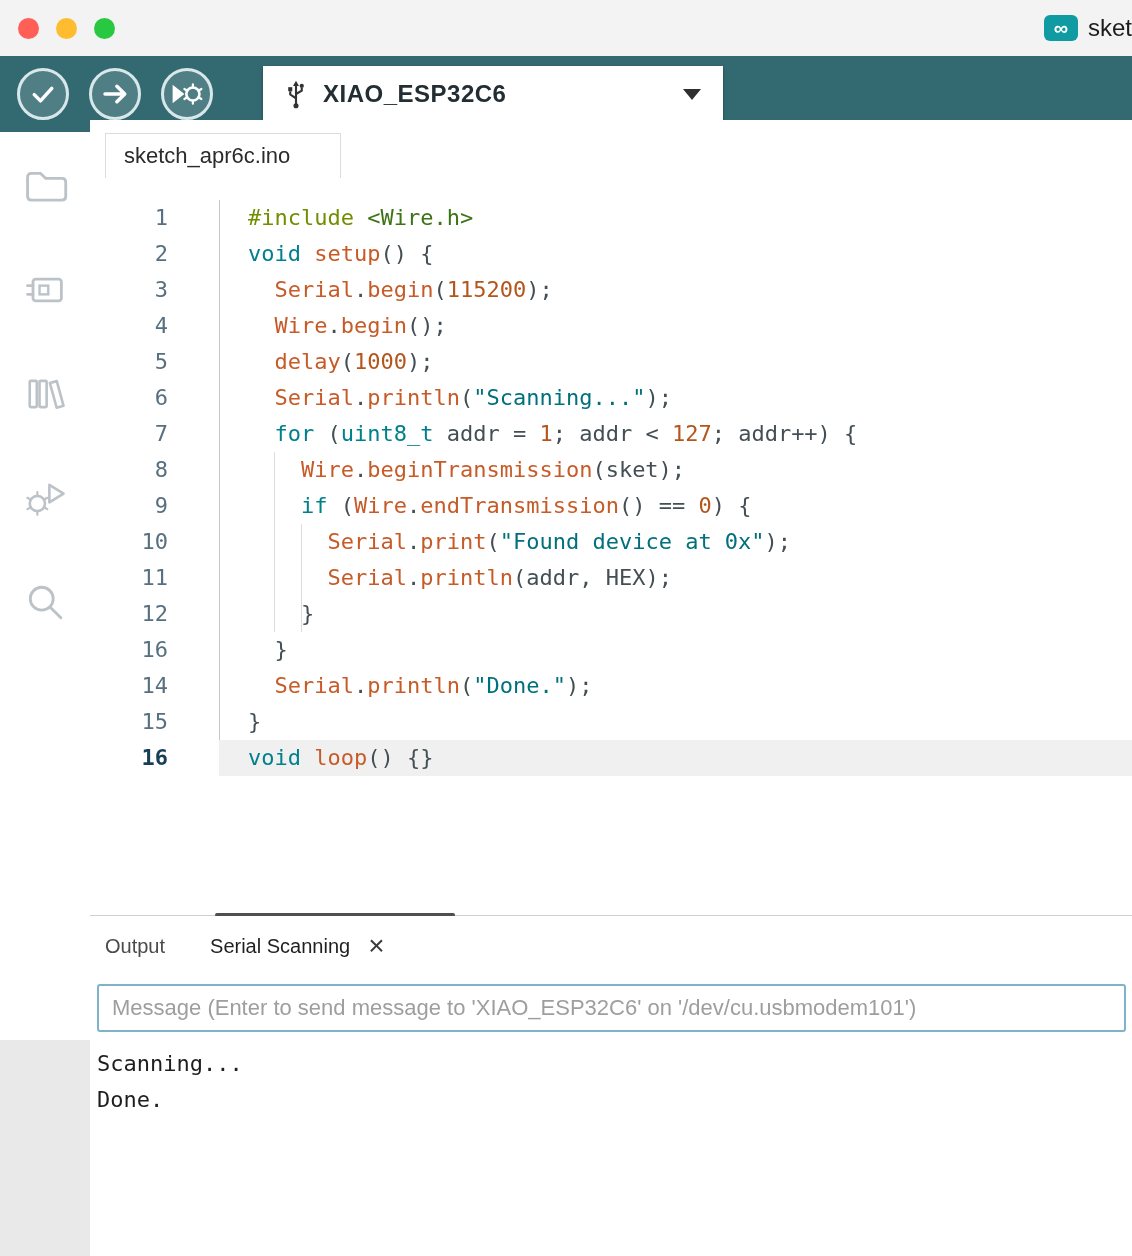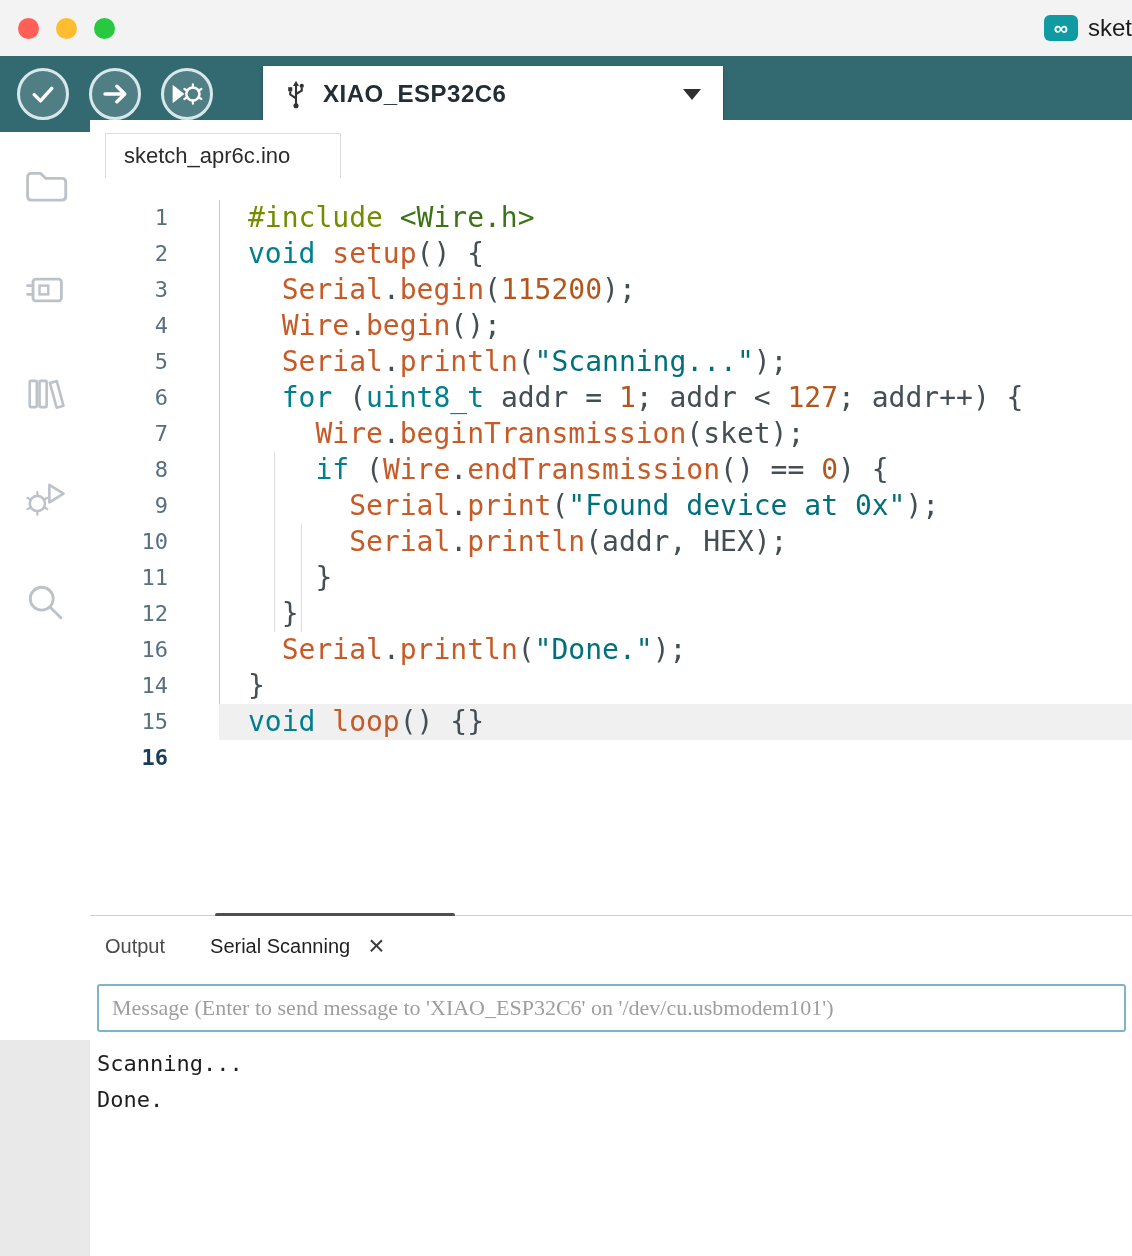--- a/index.html
+++ b/index.html
@@ -32,21 +32,21 @@
 
   
   .tabstrip{position:absolute;left:90px;top:120px;right:0;height:58px;background:#fff}
   .tab{position:absolute;left:15px;top:13px;width:236px;height:45px;background:#fff;border:1px solid #dcdcdc;border-bottom:none;display:flex;align-items:center;padding-left:18px;font-size:22px;color:#2b2b2b;cursor:pointer}
 
   
   .editor{position:absolute;left:90px;top:190px;right:0;height:725px;background:#fff;display:flex;font-family:"DejaVu Sans Mono",monospace}
   .gutter{width:129px;padding-top:10px;flex:none}
   .ln{height:36px;line-height:36px;text-align:right;padding-right:51px;font-size:22px;color:var(--gutter-num)}
   .ln.active{color:var(--gutter-num-active);font-weight:bold}
-  .code{flex:1;padding-top:10px;position:relative;font-size:28px}
+  .code{flex:1;padding-top:10px;position:relative;font-size:22px}
   .crow{height:36px;line-height:36px;white-space:pre;padding-left:29px;position:relative;z-index:1}
   .crow.active{background:var(--line-highlight)}
   .t-pp{color:var(--code-pp)}
   .t-inc{color:var(--code-inc)}
   .t-kw{color:var(--code-kw)}
   .t-fn{color:var(--code-fn)}
   .t-num{color:var(--code-num)}
   .t-str{color:var(--code-str)}
   .t-pl{color:var(--code-pl)}
   .vguide{position:absolute;width:1px;background:#dcdcdc;z-index:0}
@@ -55,21 +55,21 @@
   .vg-4{left:82px;top:334px;height:108px}
 
   
   .panel-divider{position:absolute;left:90px;right:0;top:915px;height:1px;background:var(--divider)}
   .hthumb{position:absolute;left:215px;top:913px;width:240px;height:4px;border-radius:2px;background:var(--scroll-thumb);cursor:pointer}
   .panel{position:absolute;left:90px;right:0;top:916px;bottom:0;background:#fff}
   .panel-tabs{display:flex;align-items:center;height:60px;padding-left:15px}
   .ptab{font-size:20px;color:#4a4a4a;margin-right:45px;cursor:pointer}
   .ptab.active{color:#1f1f1f;margin-right:18px}
   .pclose{font-size:28px;color:#3c3c3c;cursor:pointer;line-height:1}
-  .msg{display:block;margin-left:7px;margin-top:8px;width:calc(100% - 13px);height:48px;border:2px solid var(--input-border);border-radius:3px;font-family:Liberation Serif, serif;font-size:22px;padding:0 13px;color:#333;outline:none;background:#fff}
+  .msg{display:block;margin-left:7px;margin-top:8px;width:calc(100% - 13px);height:48px;border:2px solid var(--input-border);border-radius:3px;font-family:Liberation Sans, sans-serif;font-size:22px;padding:0 13px;color:#333;outline:none;background:#fff}
   .msg::placeholder{color:var(--placeholder)}
   .monitor{margin-top:8px;padding-left:7px;padding-top:6px;font-family:"DejaVu Sans Mono",monospace;font-size:22px;line-height:36px;color:var(--monitor-text)}
   .left-strip{position:absolute;left:0;top:1040px;width:90px;height:216px;background:#e9e9e9}
 </style>
 </head>
 <body>
 
 <div class="window">
 
   <div class="titlebar">
@@ -178,20 +178,21 @@
         <div class="ln active">16</div>
       </div>
     <div class="code">
       <div class="vguide vg-main"></div>
       <div class="vguide vg-2"></div>
       <div class="vguide vg-4"></div>
     <div class="crow"><span class="t-pp">#include</span><span class="t-pl"> </span><span class="t-inc">&lt;Wire.h&gt;</span></div>
         <div class="crow"><span class="t-kw">void</span><span class="t-pl"> </span><span class="t-fn">setup</span><span class="t-pl">() {</span></div>
         <div class="crow"><span class="t-pl">  </span><span class="t-fn">Serial</span><span class="t-pl">.</span><span class="t-fn">begin</span><span class="t-pl">(</span><span class="t-num">115200</span><span class="t-pl">);</span></div>
         <div class="crow"><span class="t-pl">  </span><span class="t-fn">Wire</span><span class="t-pl">.</span><span class="t-fn">begin</span><span class="t-pl">();</span></div>
+        <div class="crow"><span class="t-pl">  </span><span class="t-fn">delay</span><span class="t-pl">(</span><span class="t-num">1000</span><span class="t-pl">);</span></div>
         <div class="crow"><span class="t-pl">  </span><span class="t-fn">Serial</span><span class="t-pl">.</span><span class="t-fn">println</span><span class="t-pl">(</span><span class="t-str">"Scanning..."</span><span class="t-pl">);</span></div>
         <div class="crow"><span class="t-pl">  </span><span class="t-kw">for</span><span class="t-pl"> (</span><span class="t-kw">uint8_t</span><span class="t-pl"> addr = </span><span class="t-num">1</span><span class="t-pl">; addr &lt; </span><span class="t-num">127</span><span class="t-pl">; addr++) {</span></div>
         <div class="crow"><span class="t-pl">    </span><span class="t-fn">Wire</span><span class="t-pl">.</span><span class="t-fn">beginTransmission</span><span class="t-pl">(sket);</span></div>
         <div class="crow"><span class="t-pl">    </span><span class="t-kw">if</span><span class="t-pl"> (</span><span class="t-fn">Wire</span><span class="t-pl">.</span><span class="t-fn">endTransmission</span><span class="t-pl">() == </span><span class="t-num">0</span><span class="t-pl">) {</span></div>
         <div class="crow"><span class="t-pl">      </span><span class="t-fn">Serial</span><span class="t-pl">.</span><span class="t-fn">print</span><span class="t-pl">(</span><span class="t-str">"Found device at 0x"</span><span class="t-pl">);</span></div>
         <div class="crow"><span class="t-pl">      </span><span class="t-fn">Serial</span><span class="t-pl">.</span><span class="t-fn">println</span><span class="t-pl">(addr, HEX);</span></div>
         <div class="crow"><span class="t-pl">    }</span></div>
         <div class="crow"><span class="t-pl">  }</span></div>
         <div class="crow"><span class="t-pl">  </span><span class="t-fn">Serial</span><span class="t-pl">.</span><span class="t-fn">println</span><span class="t-pl">(</span><span class="t-str">"Done."</span><span class="t-pl">);</span></div>
         <div class="crow"><span class="t-pl">}</span></div>

